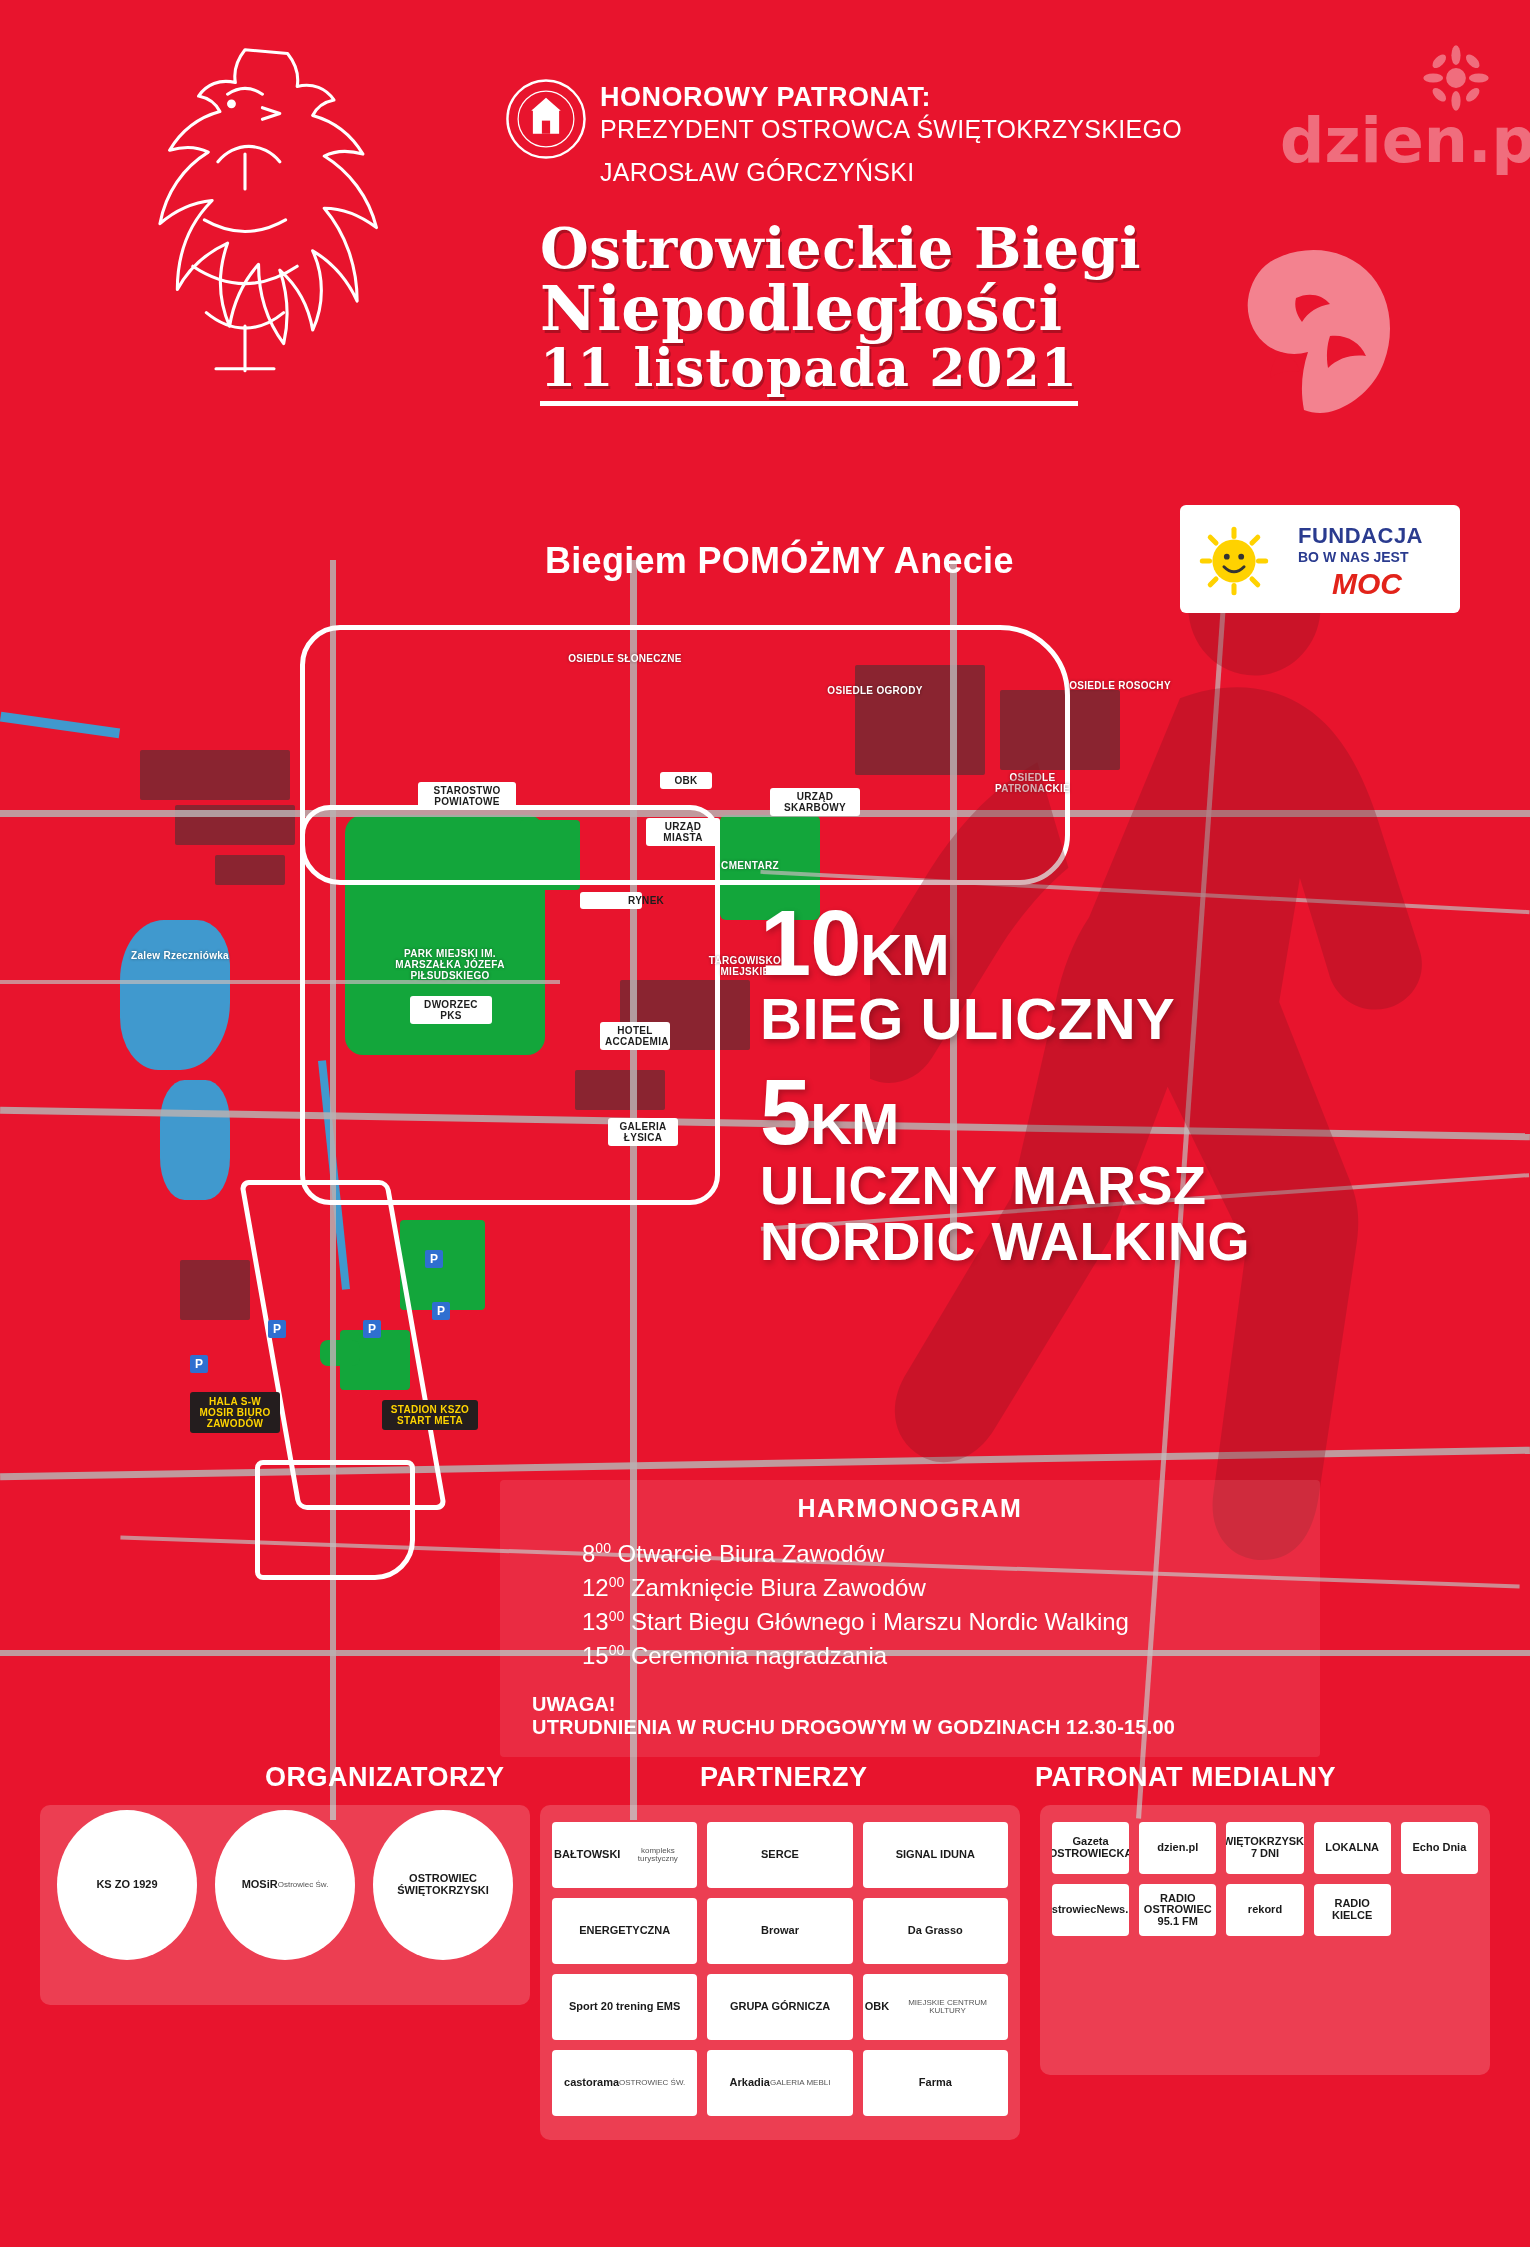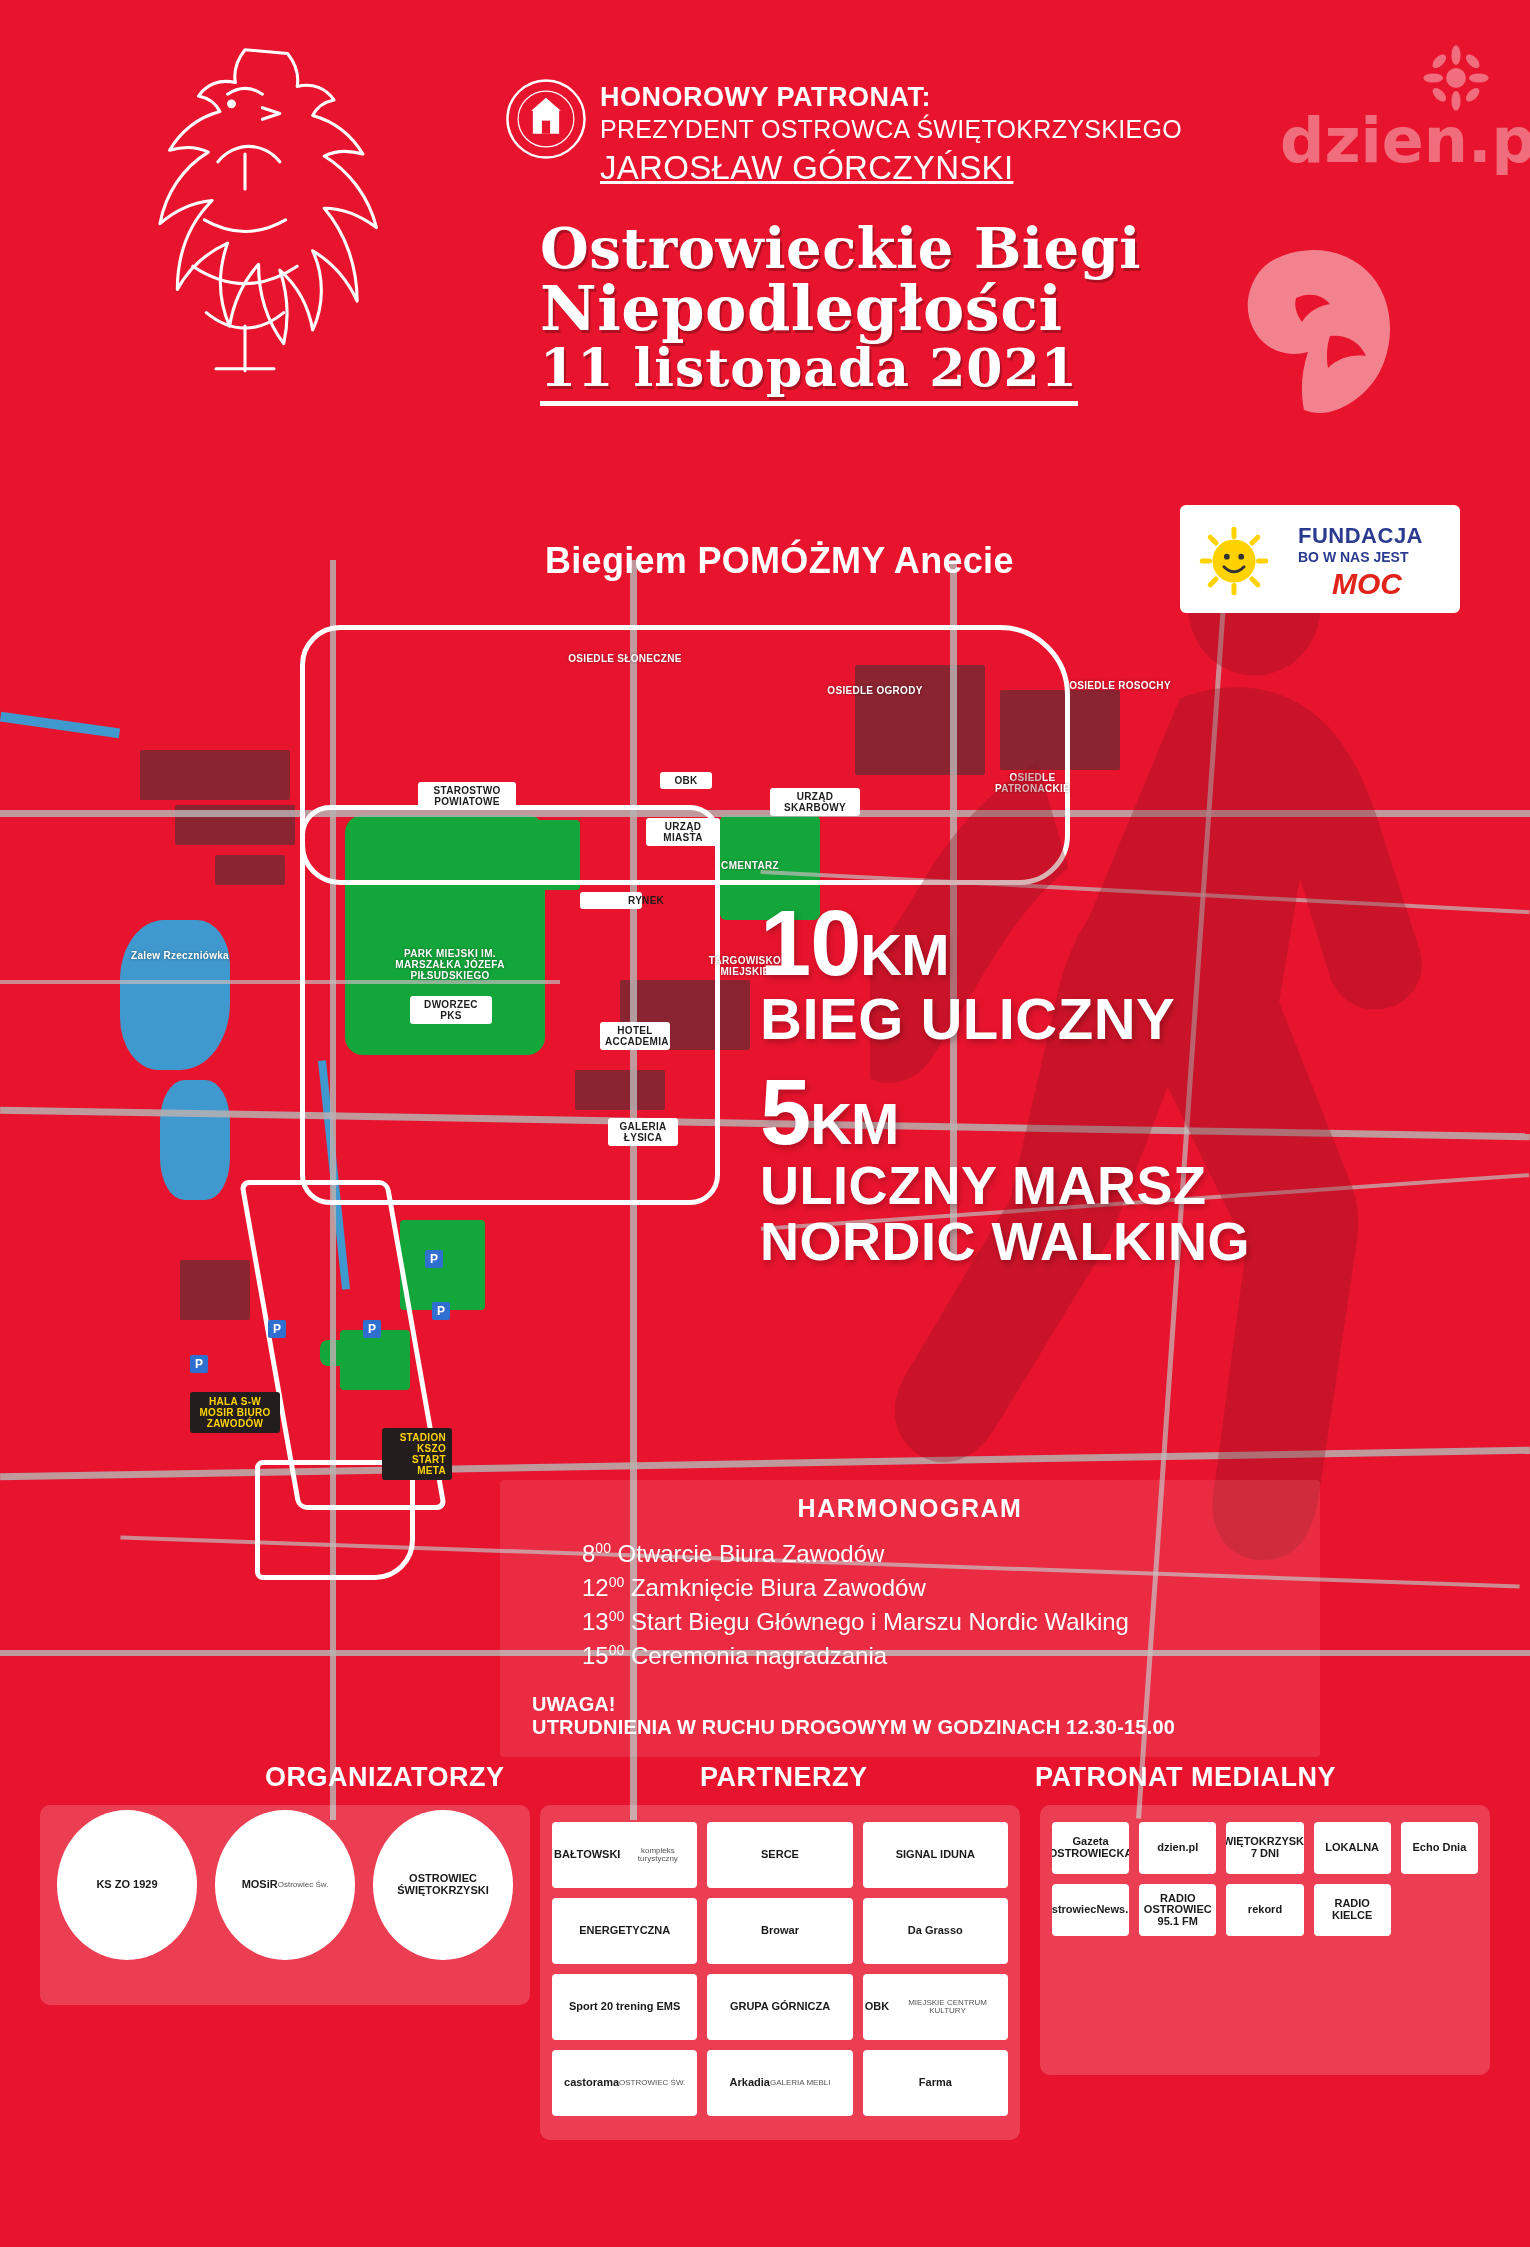--- a/index.html
+++ b/index.html
@@ -113,21 +113,21 @@
     left: 600px; top: 82px;
     color: #fff;
   }
   .patronat .l1 {
     font-size: 27px; font-weight: bold; letter-spacing: .5px;
   }
   .patronat .l2 {
     font-size: 25px; letter-spacing: .3px; margin-top: 2px;
   }
   .patronat .l3 {
-    font-size: 33px; letter-spacing: .3px; margin-top: 5px; text-decoration: underline;
+    font-size: 25px; letter-spacing: .3px; margin-top: 14px;
   }
 
   .dzien-wm {
     position: absolute;
     right: 30px; top: 40px;
     width: 220px; height: 150px;
     opacity: .38;
   }
   .dzien-wm .txt {
     font-family: "DejaVu Sans", sans-serif;
@@ -314,21 +314,21 @@
         <div class="maplabel box" style="left: 646px; top: 258px; width: 74px;">URZĄD MIASTA</div>
         <div class="maplabel box" style="left: 660px; top: 212px; width: 52px;">OBK</div>
         <div class="maplabel box" style="left: 580px; top: 332px; width: 62px; padding-left: 48px;">RYNEK</div>
         <div class="maplabel" style="left: 715px; top: 300px; width: 70px;">CMENTARZ</div>
         <div class="maplabel" style="left: 690px; top: 395px; width: 110px;">TARGOWISKO MIEJSKIE</div>
         <div class="maplabel" style="left: 385px; top: 388px; width: 130px;">PARK MIEJSKI IM. MARSZAŁKA JÓZEFA PIŁSUDSKIEGO</div>
         <div class="maplabel box" style="left: 410px; top: 436px; width: 82px;">DWORZEC PKS</div>
         <div class="maplabel box" style="left: 600px; top: 462px; width: 70px;">HOTEL ACCADEMIA</div>
         <div class="maplabel box" style="left: 608px; top: 558px; width: 70px;">GALERIA ŁYSICA</div>
         <div class="maplabel boxdark" style="left: 190px; top: 832px; width: 90px;">HALA S-W MOSIR BIURO ZAWODÓW</div>
-        <div class="maplabel boxdark" style="left: 382px; top: 868px; width: 70px; text-align: right;">STADION KSZO START META</div>
+        <div class="maplabel boxdark" style="left: 382px; top: 840px; width: 96px;">STADION KSZO START META</div>
         <div class="maplabel" style="left: 130px; top: 390px; width: 100px;">Zalew Rzeczniówka</div>
       </div>
   </div>
 
   <svg class="runner" viewBox="0 0 300 800">
     <path fill="#8c1320" d="M186 28c18 0 32 14 32 32s-14 33-32 33-32-15-32-33 14-32 32-32z
       M150 104c26-10 52-6 70 12 14 14 22 34 28 54l18 56c4 13-4 25-16 28-13 3-25-5-28-17l-14-46-10 60 34 86c5 12 5 22 3 34l-18 120c-3 19-12 30-27 30-16 0-26-13-24-31l16-120-38-78-28 74-56 92c-10 16-26 20-38 11-12-9-13-25-4-39l50-84 22-96c3-14 8-28 16-40z
       M96 186c-12 10-24 24-34 40l-32 52c-8 13-24 16-35 7-11-9-12-24-4-36l38-62c14-22 31-40 52-52z"></path>
   </svg>
 

